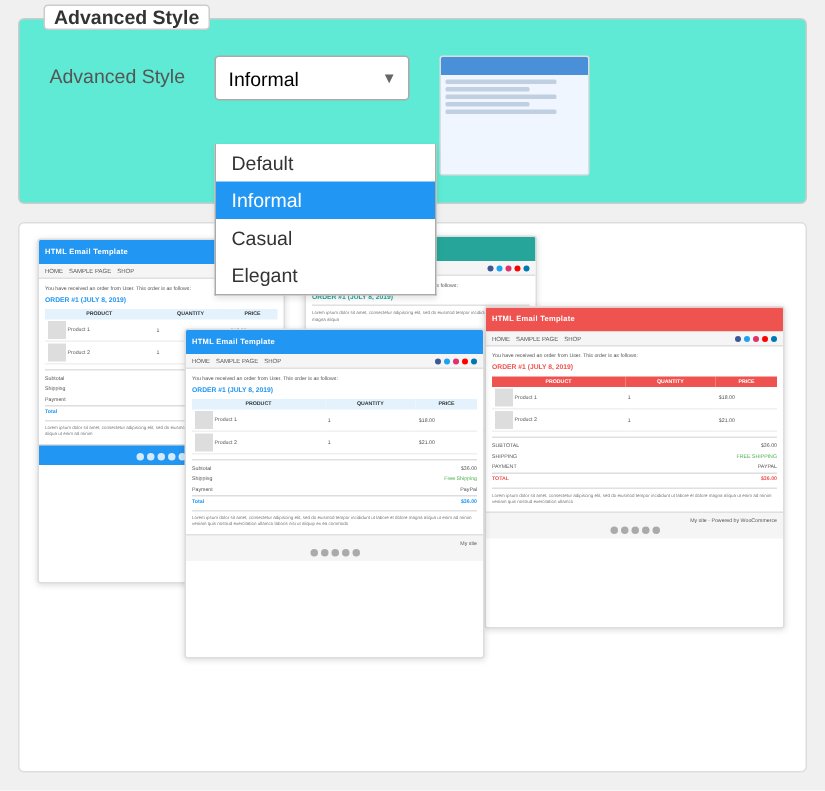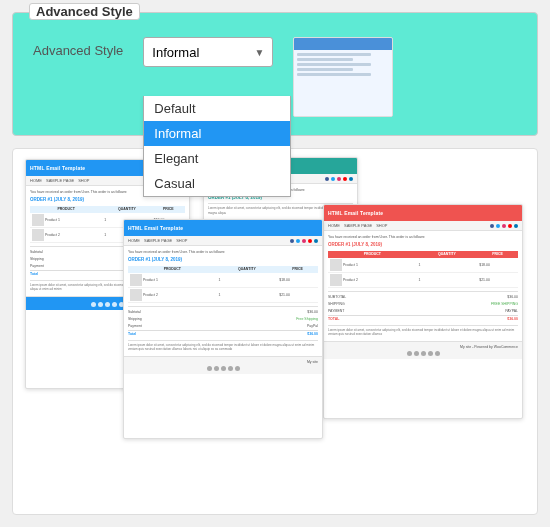--- a/index.html
+++ b/index.html
@@ -326,22 +326,22 @@
   <div class="panel-body">
     <div class="panel-label">Advanced Style</div>
     <div class="dropdown-container">
       <div class="dropdown-trigger">
         <span>Informal</span>
         <span class="dropdown-arrow">▼</span>
       </div>
       <div class="dropdown-menu">
         <div class="dropdown-item">Default</div>
         <div class="dropdown-item selected">Informal</div>
+        <div class="dropdown-item">Casual</div>
         <div class="dropdown-item">Elegant</div>
-        <div class="dropdown-item">Casual</div>
       </div>
     </div>
 
     <div class="preview-thumbnail">
       <div class="thumb-header"></div>
       <div class="thumb-body">
         <div class="thumb-line med"></div>
         <div class="thumb-line short"></div>
         <div class="thumb-line med"></div>
         <div class="thumb-line short"></div>

